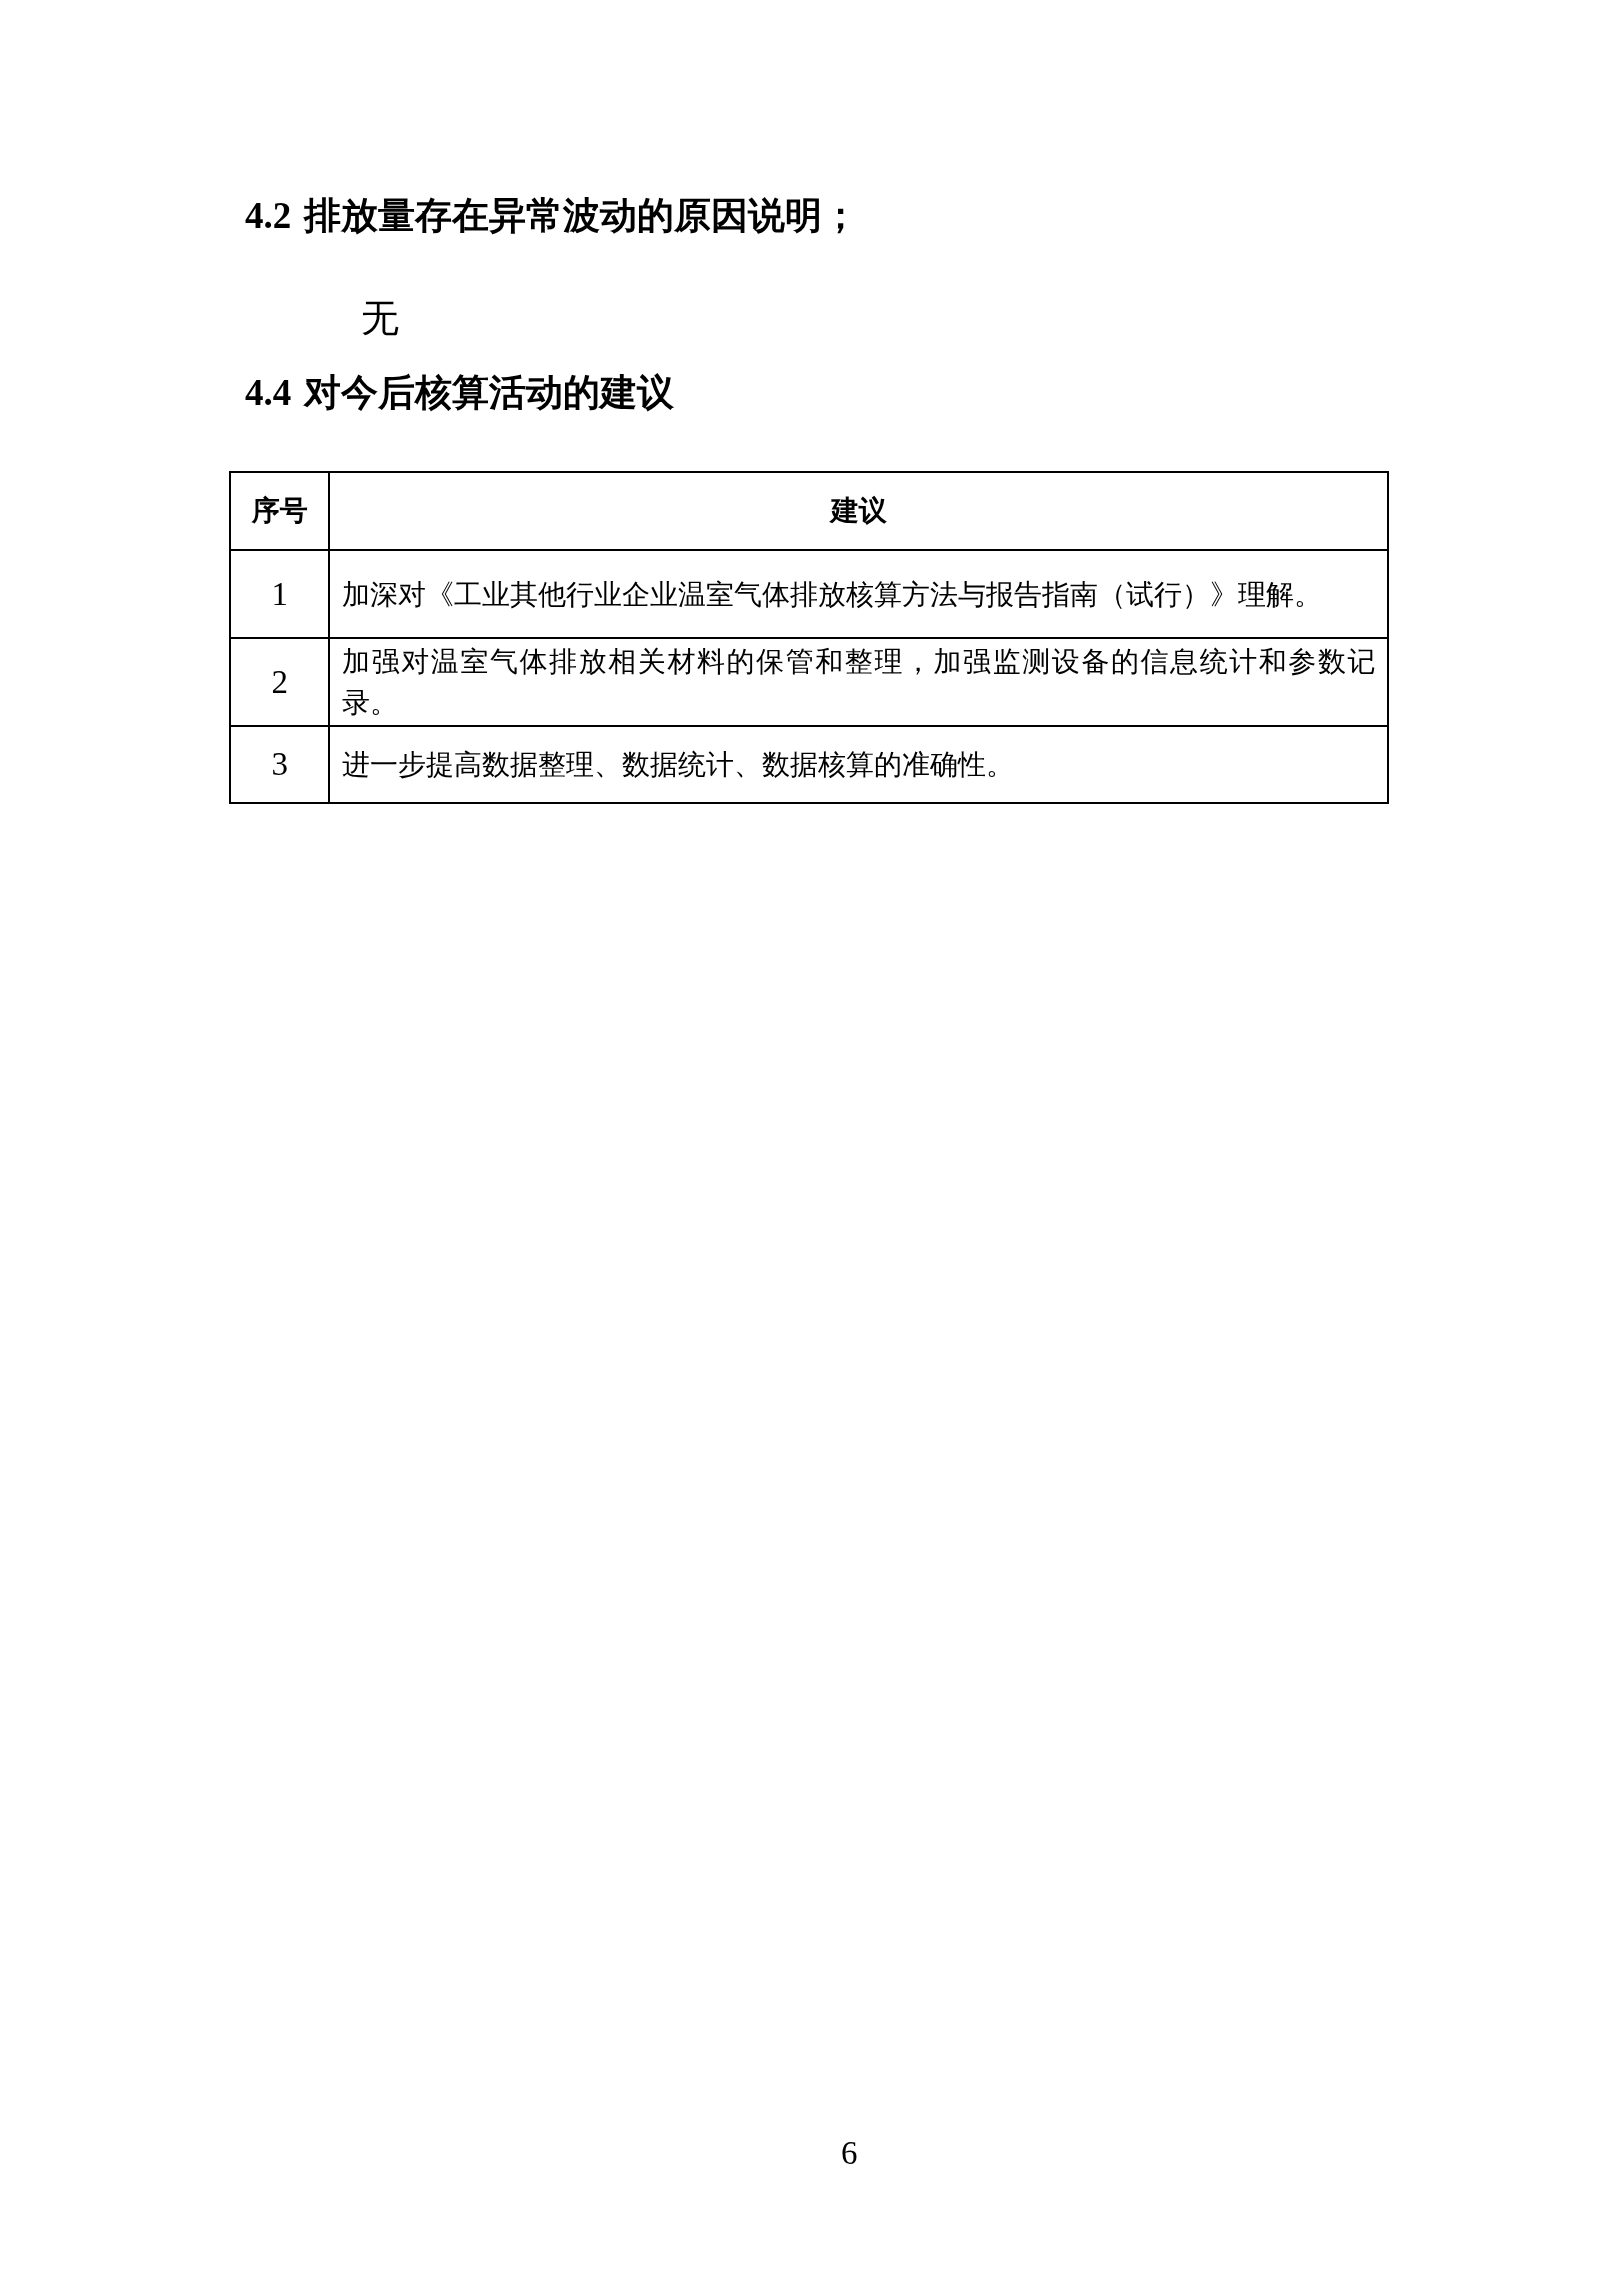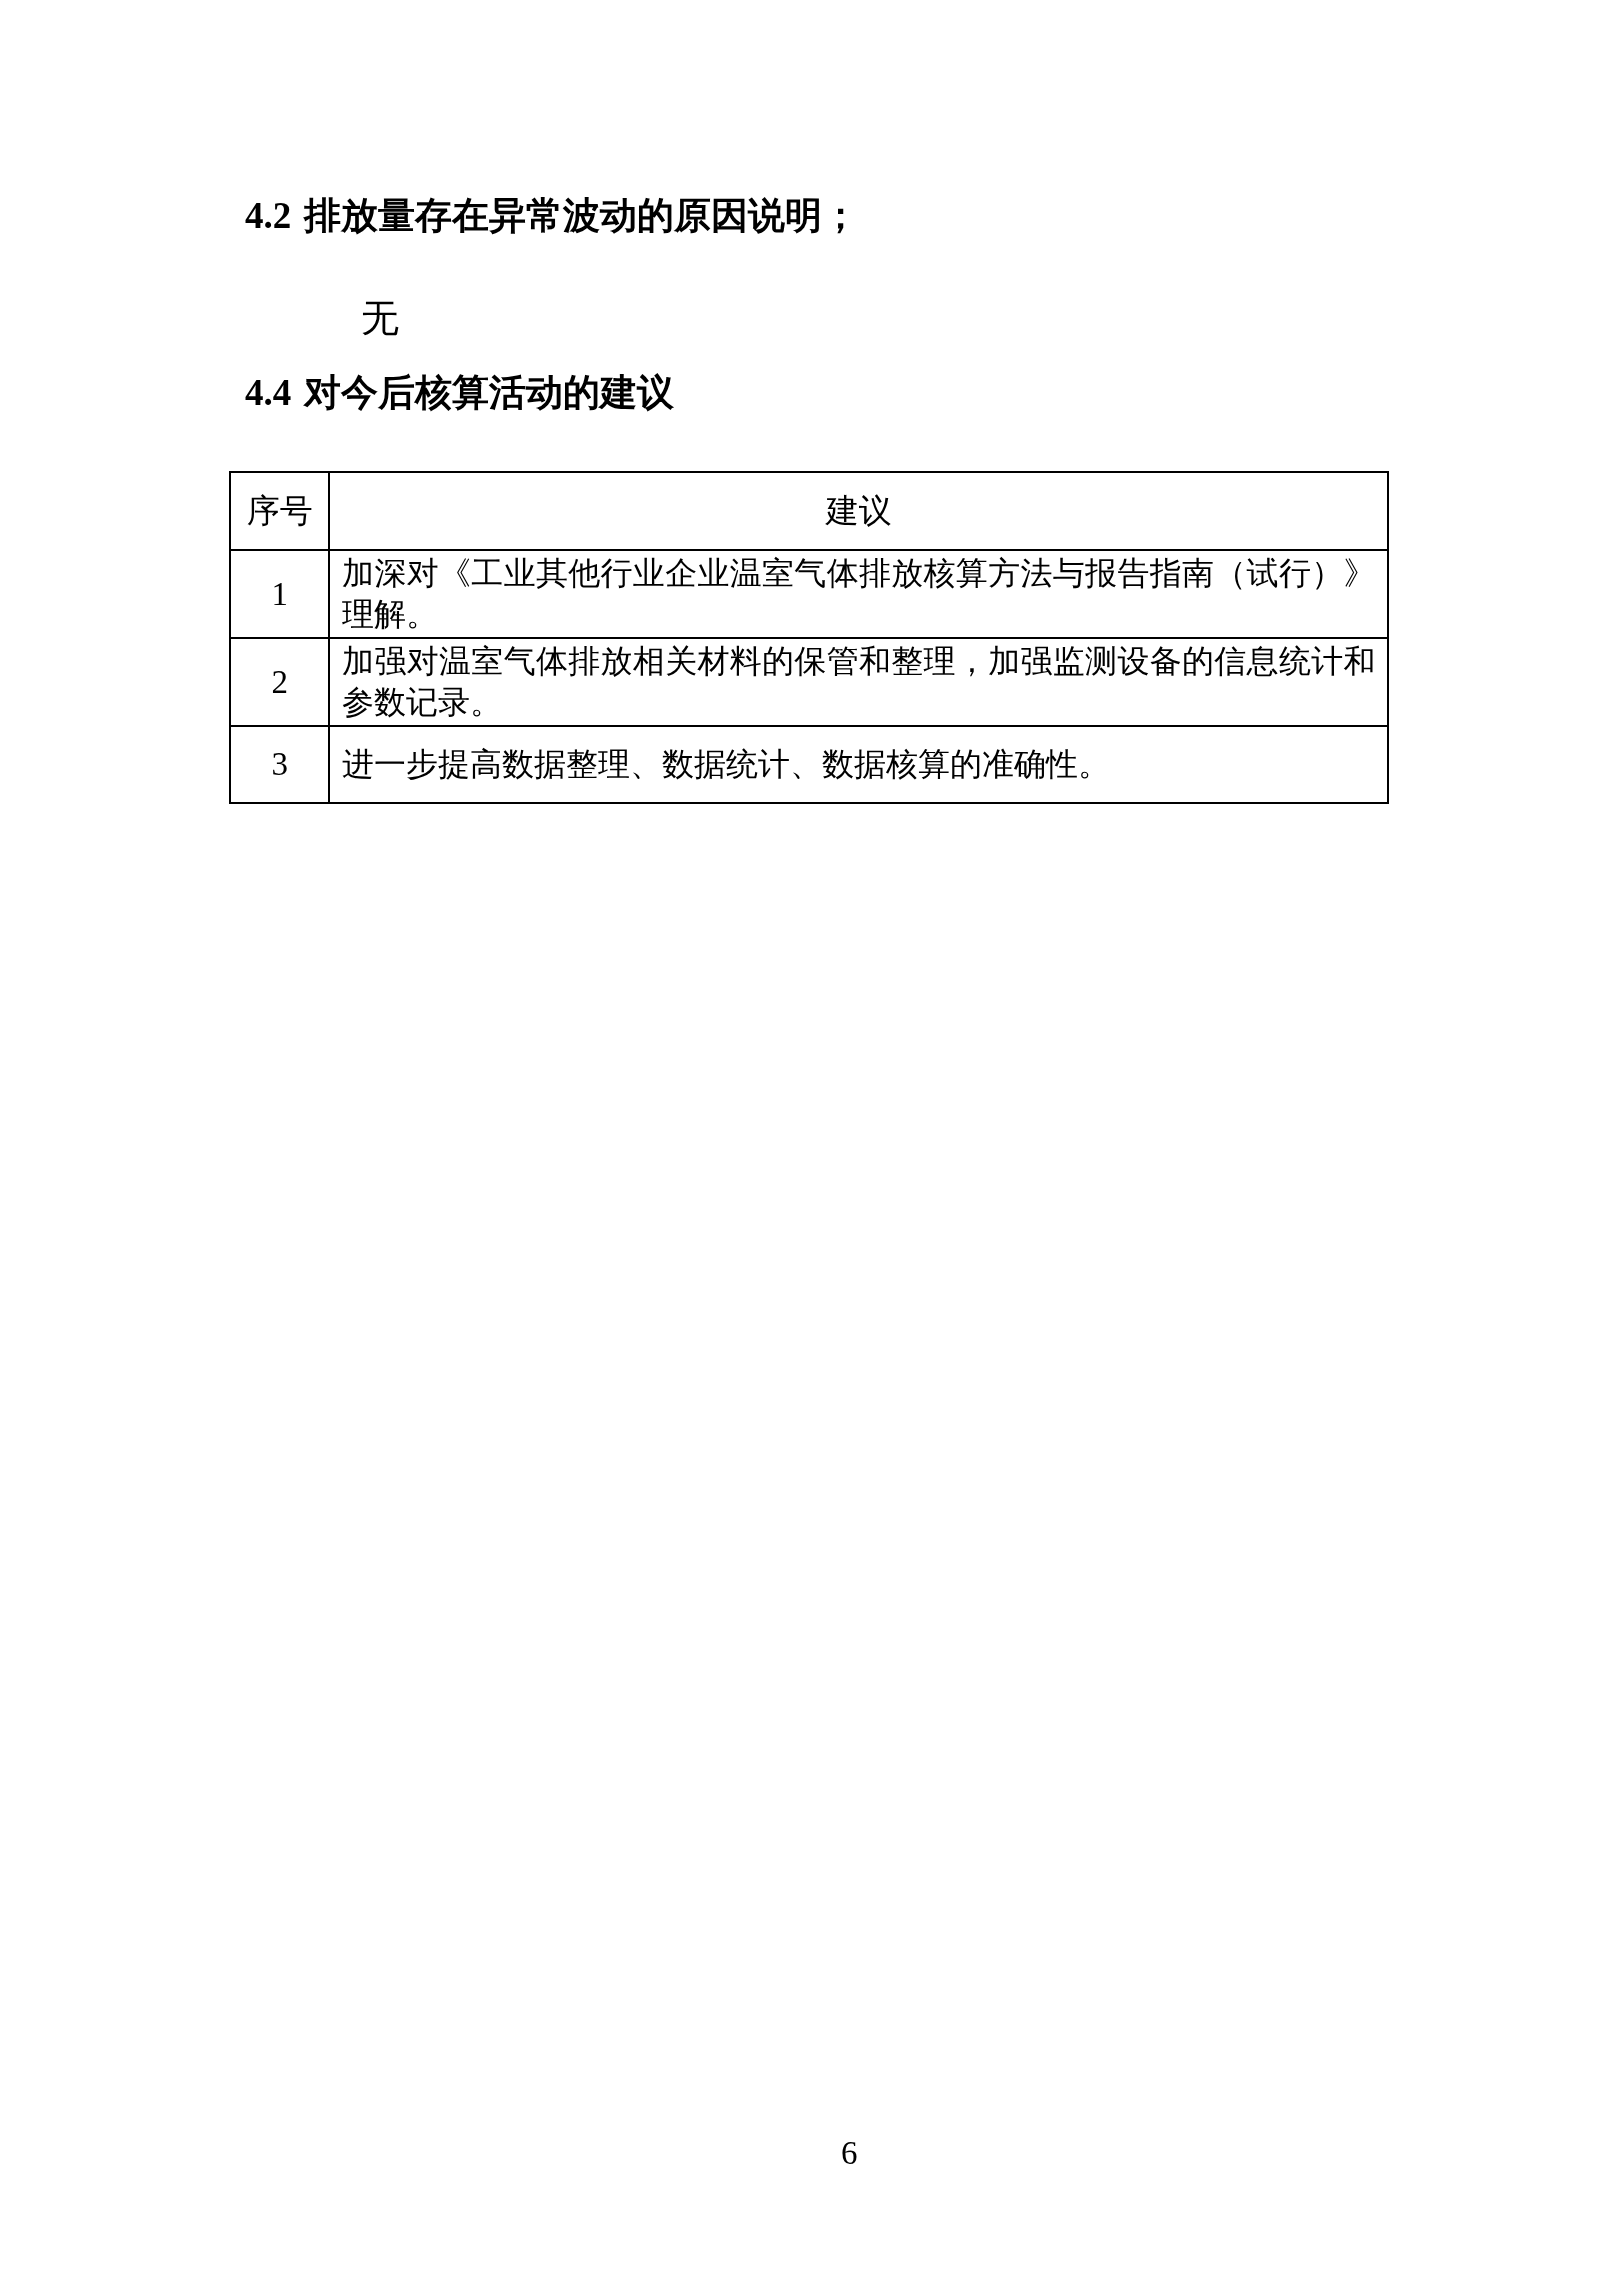--- a/index.html
+++ b/index.html
@@ -45,28 +45,28 @@
   }
   .sug-table {
     margin-top: 54px;
     margin-left: -15.7px;
     width: 1160px;
     border-collapse: collapse;
     table-layout: fixed;
   }
   .sug-table th, .sug-table td {
     border: 2px solid #000000;
-    font-size: 32px;
+    font-size: 28px;
     vertical-align: middle;
   }
   .sug-table col.c-no { width: 99px; }
   .sug-table th {
     height: 74px;
-    font-size: 33px;
-    font-weight: normal;
+    font-size: 28px;
+    font-weight: bold;
     text-align: center;
   }
   .sug-table td.cell-no {
     text-align: center;
     font-size: 33px;
   }
   .sug-table td.cell-sug {
     padding: 2px 11.8px;
     line-height: 41px;
     text-align: justify;

